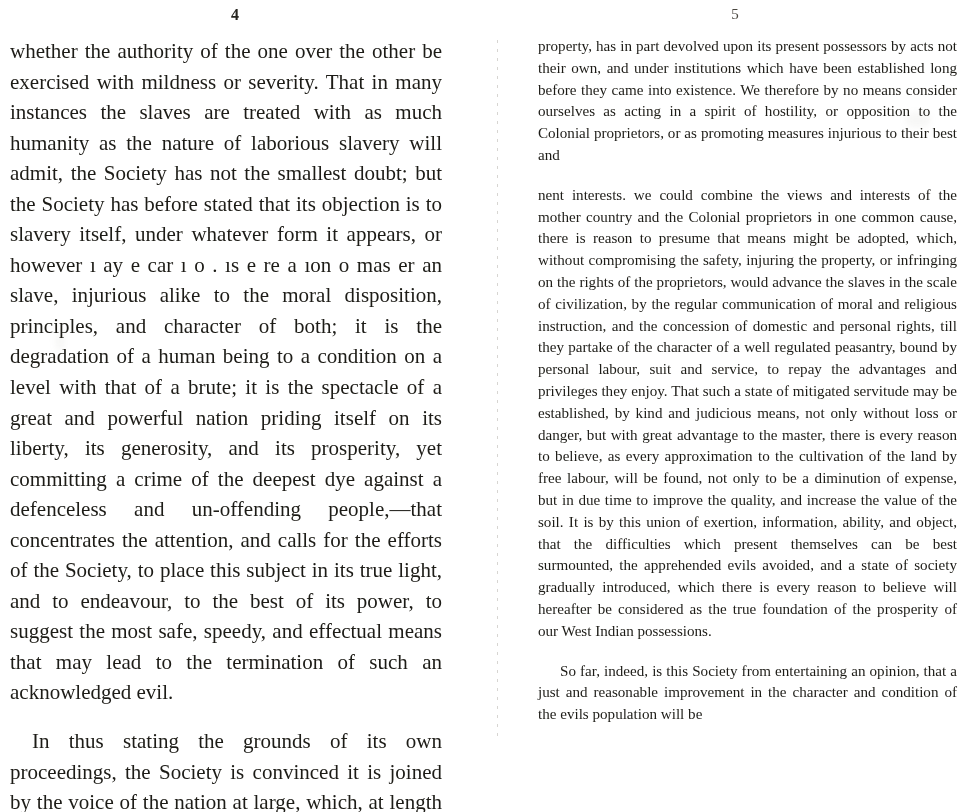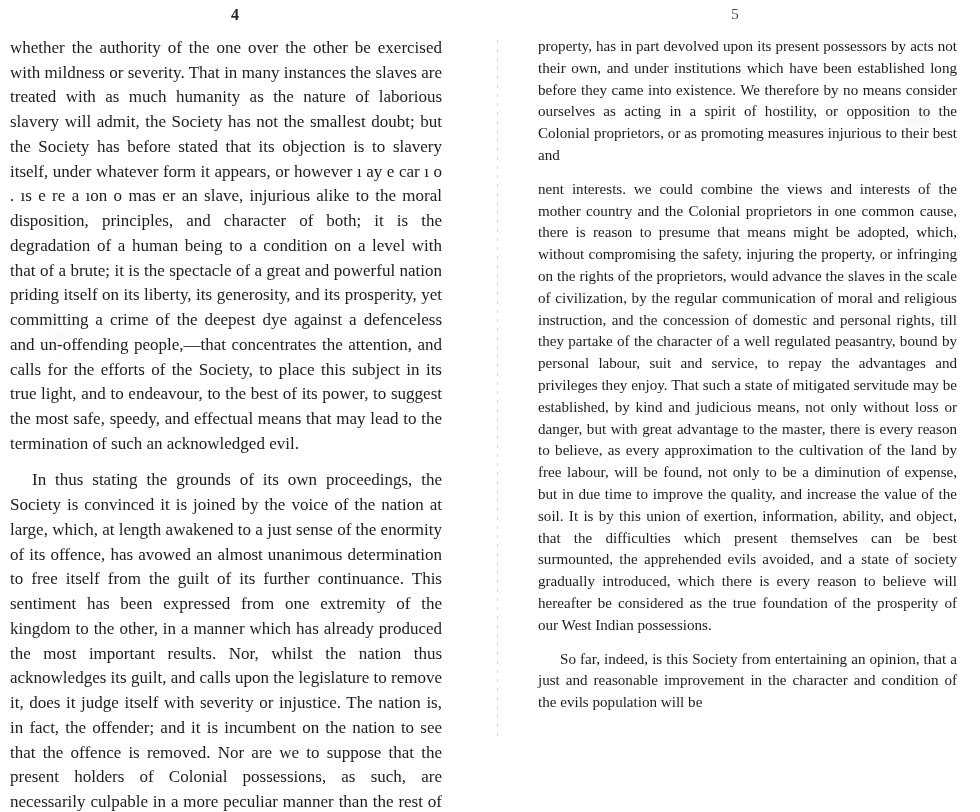--- a/index.html
+++ b/index.html
@@ -73,34 +73,34 @@
       rgba(140, 135, 125, 0.35) 0px,
       rgba(140, 135, 125, 0.35) 3px,
       rgba(255, 255, 255, 0) 3px,
       rgba(255, 255, 255, 0) 9px
     );
   }
   p.para {
     margin: 0;
     text-align: justify;
     text-justify: inter-word;
-    font-size: 17px;
+    font-size: 21px;
     line-height: 1.455;
     color: #1d1c17;
     hyphens: none;
   }
   .col.right p.para {
     font-size: 15.1px;
     line-height: 1.445;
   }
   p.para.indent {
     text-indent: 22px;
   }
   p.para + p.para {
-    margin-top: 12px;
+    margin-top: 18px;
   }
   .smudge {
     position: absolute;
     pointer-events: none;
     background: rgba(120, 115, 100, 0.06);
     border-radius: 50%;
     filter: blur(3px);
   }
 </style>
 </head>

